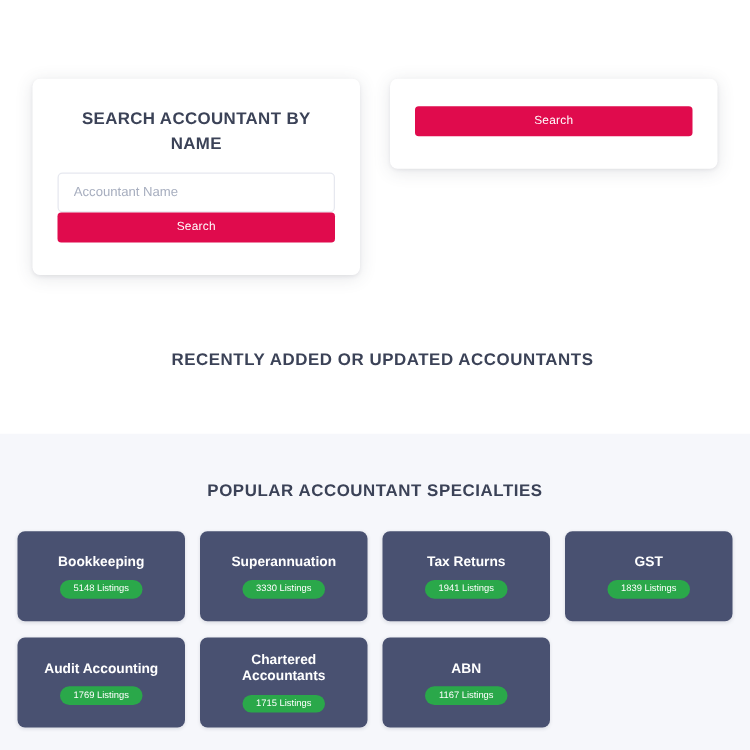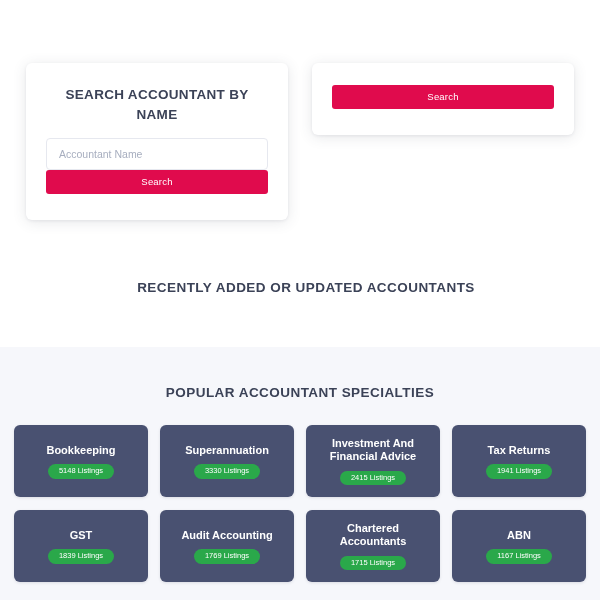--- a/index.html
+++ b/index.html
@@ -201,24 +201,20 @@
       <div class="spec-card">
         <div class="spec-name">Bookkeeping</div>
         <span class="spec-badge">5148 Listings</span>
       </div>
 
       <div class="spec-card">
         <div class="spec-name">Superannuation</div>
         <span class="spec-badge">3330 Listings</span>
       </div>
 
-      <div class="spec-card">
-        <div class="spec-name">Investment And Financial Advice</div>
-        <span class="spec-badge">2415 Listings</span>
-      </div>
 
       <div class="spec-card">
         <div class="spec-name">Tax Returns</div>
         <span class="spec-badge">1941 Listings</span>
       </div>
 
       <div class="spec-card">
         <div class="spec-name">GST</div>
         <span class="spec-badge">1839 Listings</span>
       </div>

